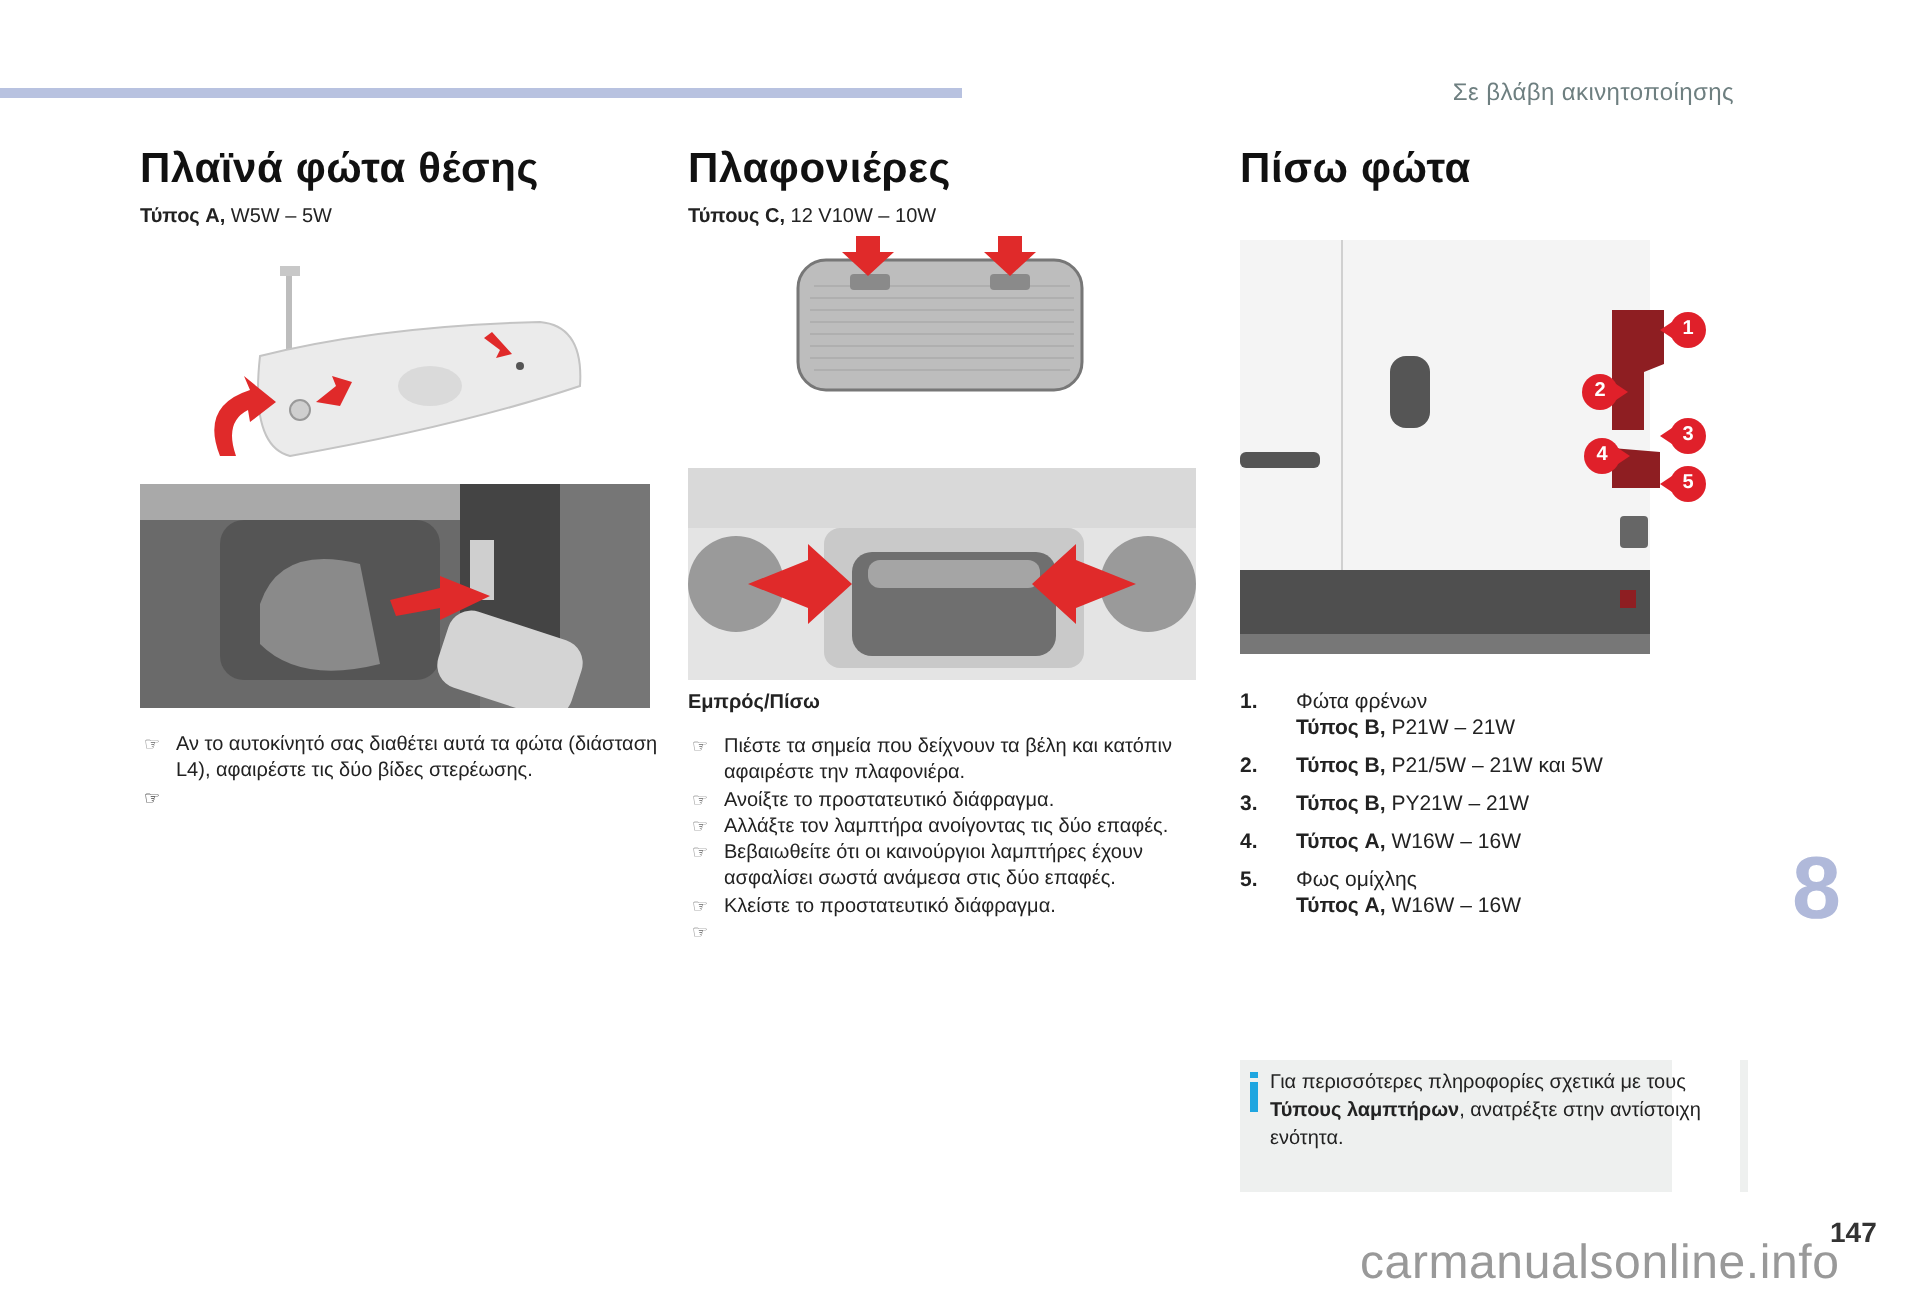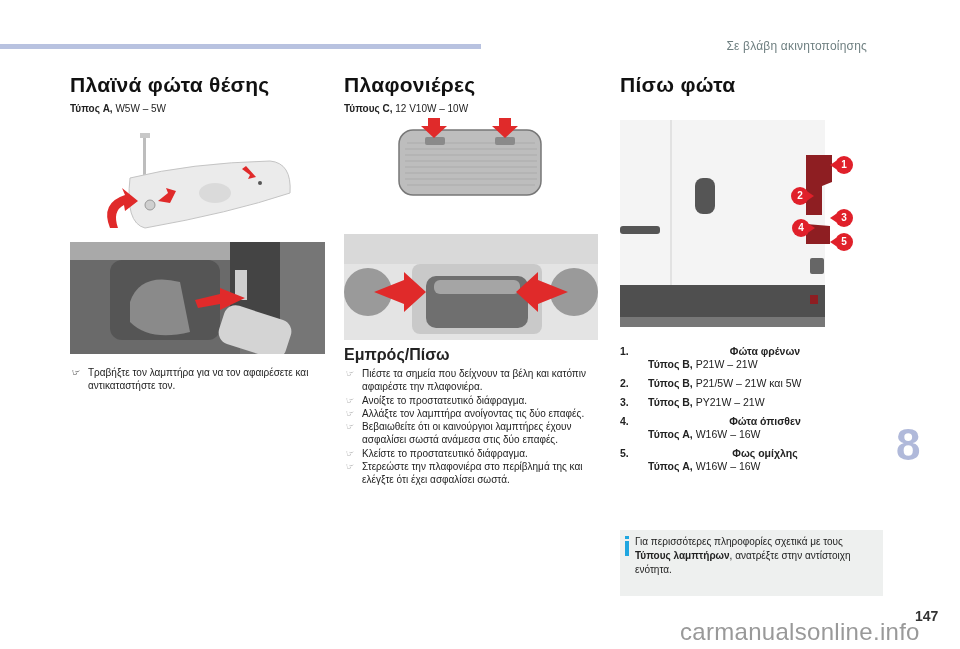--- a/index.html
+++ b/index.html
@@ -6,27 +6,27 @@
   body { width:960px; height:649px; background:#ffffff; position:relative; overflow:hidden;
          font-family:"Liberation Sans", "DejaVu Sans", sans-serif; color:#1a1a1a; }
   .topbar { position:absolute; left:0; top:44px; width:481px; height:5px; background:#b8c2e0; }
   .section-title { position:absolute; top:39px; right:93px; font-size:12px; color:#6e7f80; letter-spacing:0.2px; }
   h1 { position:absolute; margin:0; font-size:21px; font-weight:bold; color:#111; letter-spacing:0.3px; }
   .sub { position:absolute; font-size:10px; color:#222; }
   .sub b { font-weight:bold; }
   .bullets { position:absolute; margin:0; padding:0; list-style:none; font-size:10px; line-height:13.3px; color:#222; }
   .bullets li { position:relative; padding-left:18px; margin-bottom:0; }
   .bullets li .hand { position:absolute; left:2px; top:0; font-size:9px; color:#666; }
-  .subhead { position:absolute; font-size:16px; font-weight:bold; color:#222; }
+  .subhead { position:absolute; font-size:10px; font-weight:bold; color:#222; }
   .numlist { position:absolute; margin:0; padding:0; list-style:none; font-size:10.5px; line-height:13px; color:#222; }
   .numlist li { position:relative; padding-left:28px; margin-bottom:6px; }
   .numlist .num { position:absolute; left:0; top:0; font-weight:bold; }
-  .numlist .nm { font-weight:bold; display:block;text-align:center; }
+  .numlist .nm { font-weight:normal; display:block; }
   .numlist .ty b { font-weight:bold; }
-  .infobox { position:absolute; left:620px; top:530px; width:263px; height:66px; background:#eef0ef; }
+  .infobox { position:absolute; left:620px; top:530px; width:216px; height:66px; background:#eef0ef; }
   .infobox .ibar { position:absolute; left:5px; top:11px; width:4px; height:15px; background:#1fa6e0; }
   .infobox .ibar::before { content:""; position:absolute; left:0; top:-5px; width:4px; height:3px; background:#1fa6e0; }
   .infobox .txt { position:absolute; left:15px; top:5px; width:232px; font-size:10px; line-height:14px; color:#222; }
   .chapter { position:absolute; left:896px; top:420px; font-size:44px; font-weight:bold; color:#b0b9da; }
   .chapter-tab { position:absolute; left:870px; top:530px; width:4px; height:66px; background:#eef0ef; }
   .pagenum { position:absolute; left:915px; top:608px; font-size:14px; font-weight:bold; color:#333; }
   .watermark { position:absolute; left:680px; top:618px; font-size:24px; color:#999; letter-spacing:0.3px; }
   .fig { position:absolute; overflow:hidden; }
   svg { display:block; }
 </style>
@@ -62,23 +62,23 @@
     <rect x="40" y="18" width="110" height="80" rx="12" fill="#555"></rect>
     <path d="M60 60 Q70 30 110 40 L120 90 Q80 100 60 80 Z" fill="#8a8a8a"></path>
     <rect x="160" y="0" width="50" height="80" fill="#444"></rect>
     <rect x="165" y="28" width="12" height="30" fill="#cfcfcf"></rect>
     <path d="M125 58 L150 52 L150 46 L175 56 L150 68 L150 62 L128 66 Z" fill="#e02a2a"></path>
     <rect x="150" y="70" width="70" height="40" rx="12" fill="#d4d4d4" transform="rotate(18 185 90)"></rect>
   </svg>
 </div>
 
 <ul class="bullets" style="left:70px; top:366px; width:262px;">
+  <li><span class="hand">☞</span><span>Αν το αυτοκίνητό σας διαθέτει αυτά τα φώτα (διάσταση L4), αφαιρέστε τις δύο βίδες στερέωσης.</span></li>
   <li><span class="hand">☞</span></li>
   <li><span class="hand">☞</span></li>
-  <li><span class="hand">☞</span><span>Τραβήξτε τον λαμπτήρα για να τον αφαιρέσετε και αντικαταστήστε τον.</span></li>
 </ul>
 
 <h1 style="left:344px; top:73px;">Πλαφονιέρες</h1>
 <div class="sub" style="left:344px; top:103px;">
   <b>Τύπους C,</b><span> 12 V10W – 10W</span>
 </div>
 
 <div class="fig" style="left:395px; top:118px; width:150px; height:80px;">
   <svg width="150" height="80" viewBox="0 0 150 80">
     <rect x="4" y="12" width="142" height="65" rx="14" fill="#bdbdbd" stroke="#777" stroke-width="1.5"></rect>
@@ -112,21 +112,21 @@
   </svg>
 </div>
 
 <div class="subhead" style="left:344px; top:346px;">Εμπρός/Πίσω</div>
 <ul class="bullets" style="left:344px; top:367px; width:262px;">
   <li><span class="hand">☞</span><span>Πιέστε τα σημεία που δείχνουν τα βέλη και κατόπιν αφαιρέστε την πλαφονιέρα.</span></li>
   <li><span class="hand">☞</span><span>Ανοίξτε το προστατευτικό διάφραγμα.</span></li>
   <li><span class="hand">☞</span><span>Αλλάξτε τον λαμπτήρα ανοίγοντας τις δύο επαφές.</span></li>
   <li><span class="hand">☞</span><span>Βεβαιωθείτε ότι οι καινούργιοι λαμπτήρες έχουν ασφαλίσει σωστά ανάμεσα στις δύο επαφές.</span></li>
   <li><span class="hand">☞</span><span>Κλείστε το προστατευτικό διάφραγμα.</span></li>
-  <li><span class="hand">☞</span><span>Στερεώστε την πλαφονιέρα στο περίβλημά της και ελέγξτε ότι έχει ασφαλίσει σωστά.</span></li>
+  <li><span class="hand">☞</span></li>
 </ul>
 
 <h1 style="left:620px; top:73px;">Πίσω φώτα</h1>
 
 <div class="fig" style="left:620px; top:120px; width:233px; height:212px;">
   <svg width="233" height="212" viewBox="0 0 233 212">
     <rect x="0" y="0" width="233" height="212" fill="#ffffff"></rect>
     <rect x="0" y="0" width="205" height="165" fill="#f4f4f4"></rect>
     <line x1="51" y1="0" x2="51" y2="195" stroke="#d0d0d0" stroke-width="1"></line>
     <rect x="0" y="106" width="40" height="8" rx="3" fill="#555"></rect>
@@ -156,21 +156,20 @@
   <li>
     <span class="num">2.</span>
     <span class="ty"><b>Τύπος B,</b><span> P21/5W – 21W και 5W</span></span>
   </li>
   <li>
     <span class="num">3.</span>
     <span class="ty"><b>Τύπος B,</b><span> PY21W – 21W</span></span>
   </li>
   <li>
     <span class="num">4.</span>
-    <span class="nm">Φώτα όπισθεν</span>
     <span class="ty"><b>Τύπος A,</b><span> W16W – 16W</span></span>
   </li>
   <li>
     <span class="num">5.</span>
     <span class="nm">Φως ομίχλης</span>
     <span class="ty"><b>Τύπος A,</b><span> W16W – 16W</span></span>
   </li>
 </ol>
 
 <div class="infobox">

